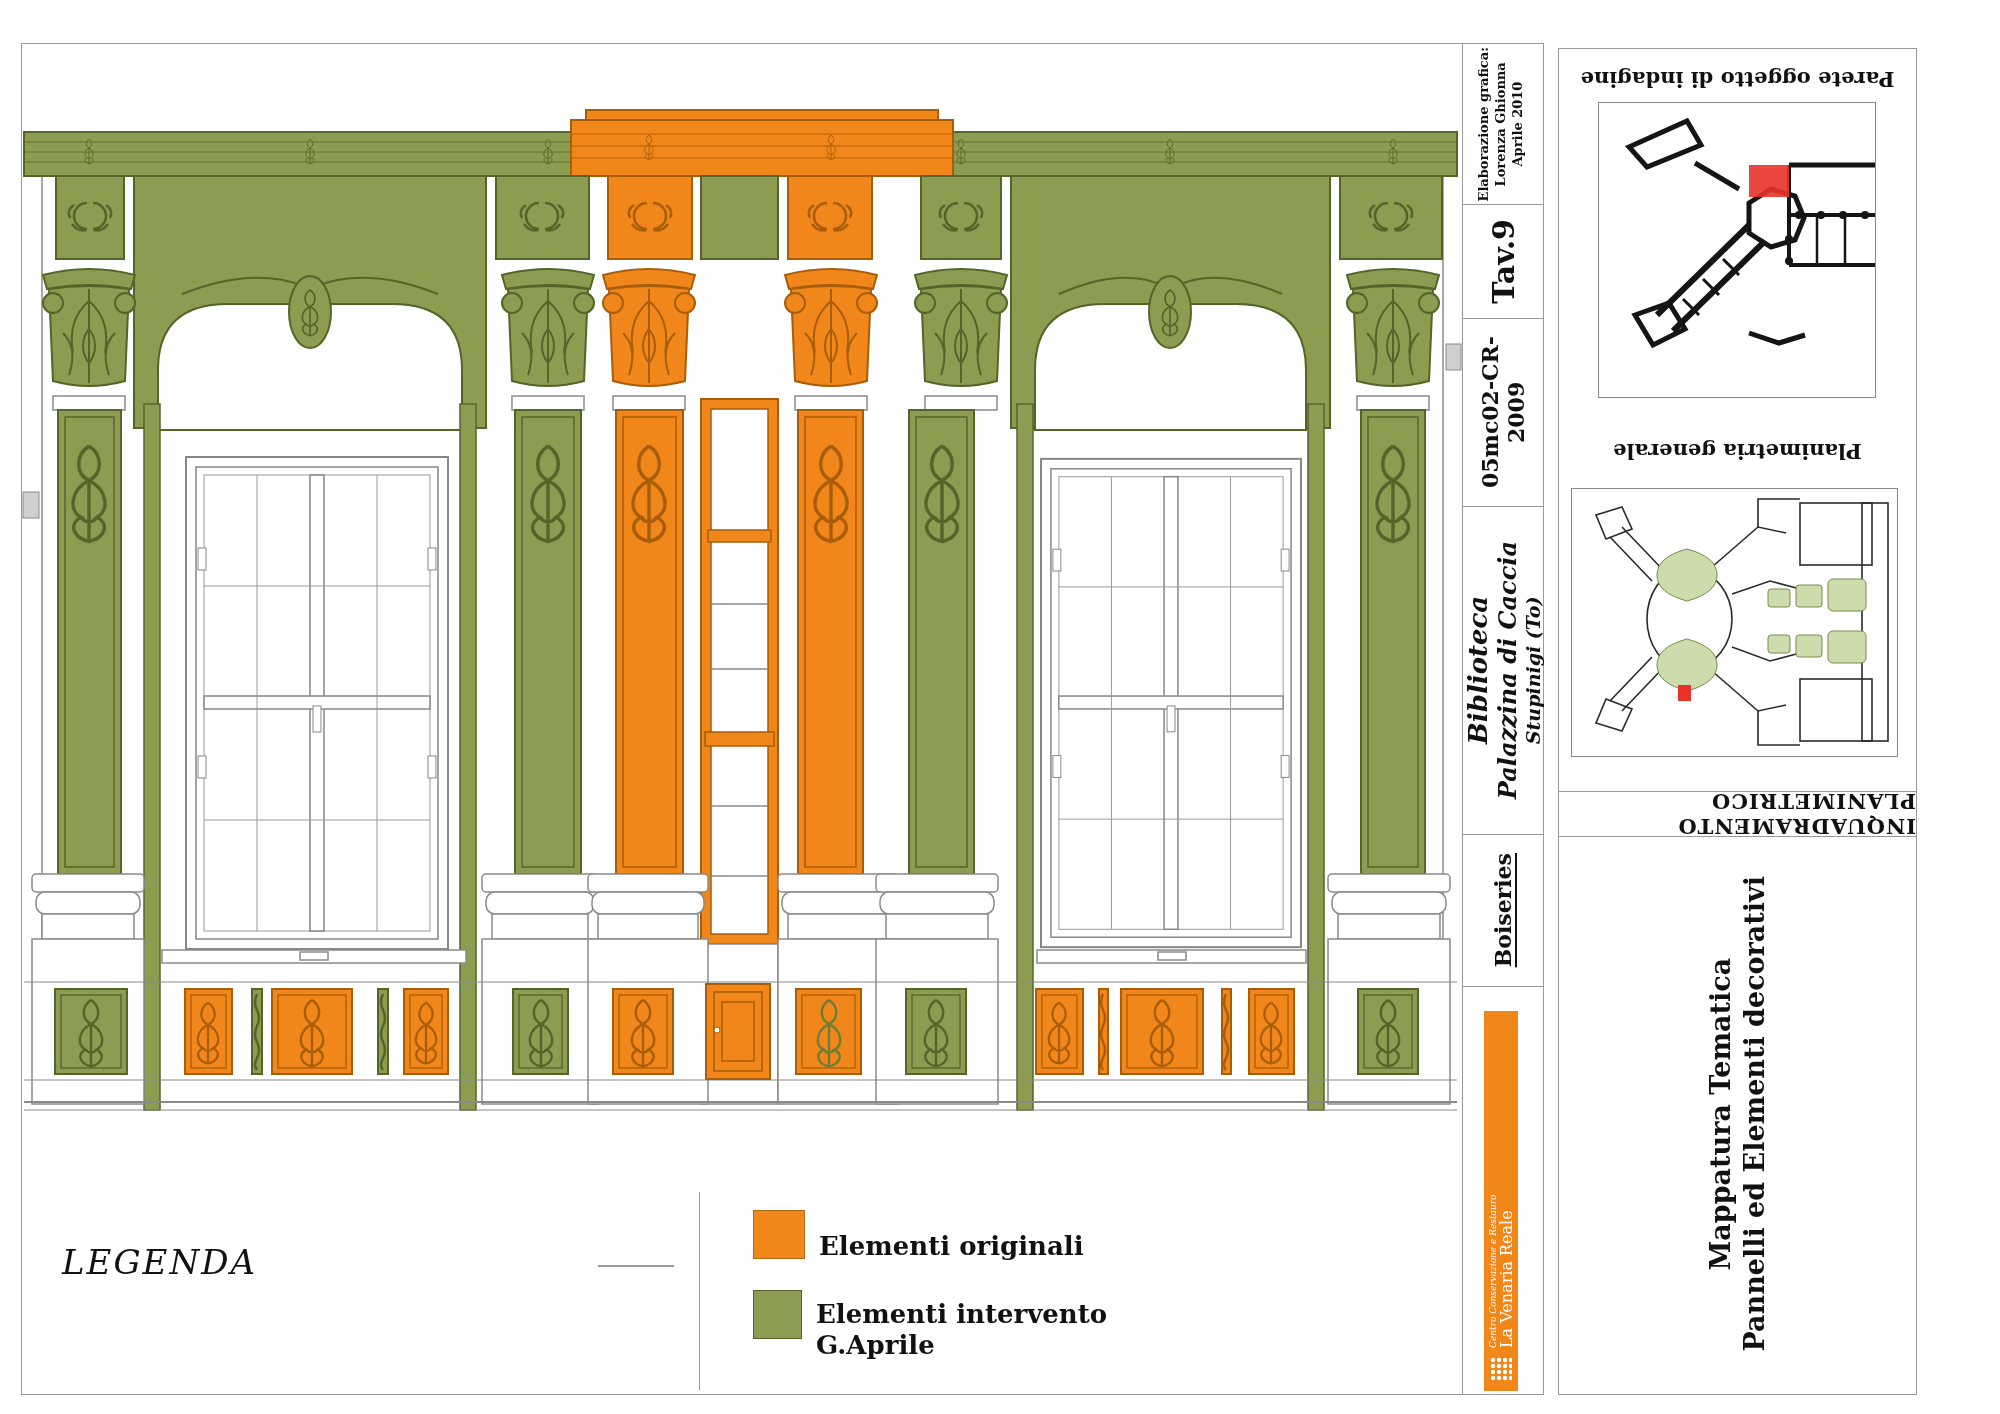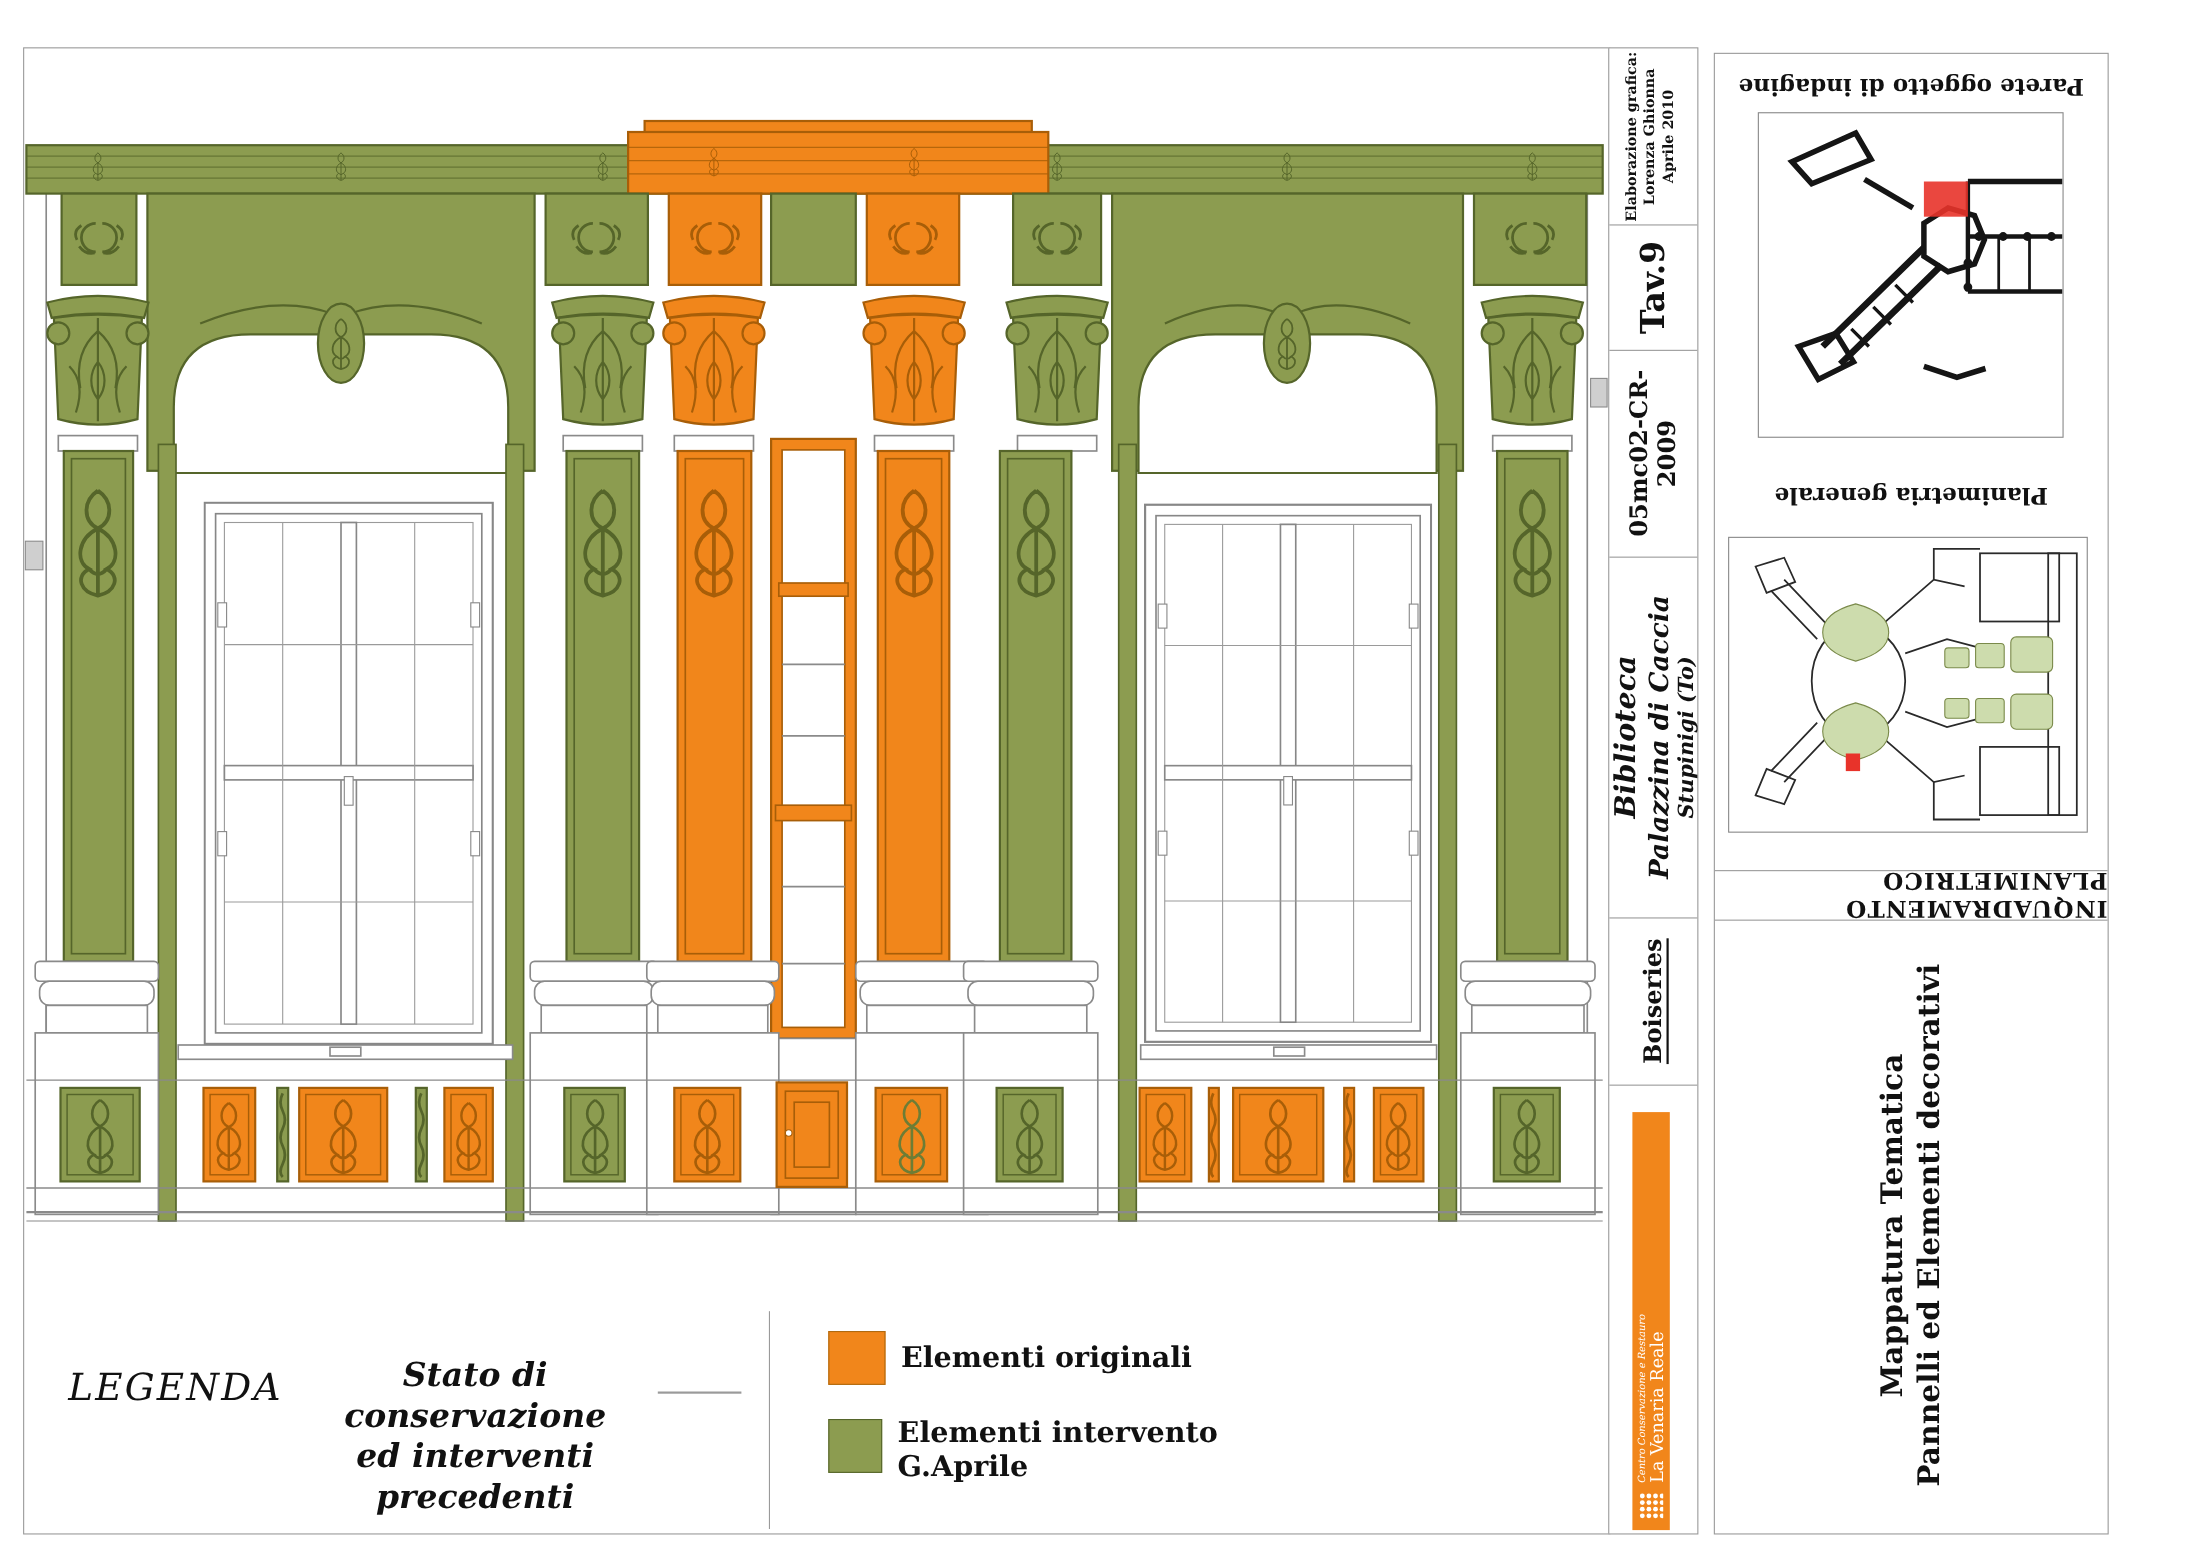--- a/index.html
+++ b/index.html
@@ -18,21 +18,21 @@
   .gf{fill:var(--green);stroke:var(--greenDark);}
   .whf{fill:#fff;stroke:var(--ink);}
   .lnG{stroke:var(--greenDark);fill:none;}
   .lnO{stroke:var(--orangeDark);fill:none;}
   .lnI{stroke:var(--ink);fill:none;}
   .useG{color:var(--green);--edge:var(--greenDark);}
   .useO{color:var(--orange);--edge:var(--orangeDark);}
   .ornG{color:var(--greenDark);}
   .ornO{color:var(--orangeDark);}
   .ornSpec{color:#6d7d35;}
-  .legend-label{font-weight:bold;font-size:26px;line-height:31px;}
+  .legend-label{font-weight:bold;font-size:26px;line-height:31px;margin-top:11px;}
   .cap1,.cap2{font-weight:bold;font-size:21px;}
   .band-text{font-weight:bold;font-size:21px;letter-spacing:1px;}
   .logo-bar{background:var(--orange);}
   .logo-inner{display:flex;align-items:center;gap:7px;padding-left:10px;color:#fff;}
   .logo-line1{font-size:9px;font-style:italic;line-height:10px;white-space:nowrap;}
   .logo-line2{font-size:16px;line-height:17px;white-space:nowrap;}
 </style>
 </head>
 <body>
 
@@ -320,24 +320,20 @@
         </g>
 
         <line x1="2" y1="1058" x2="1435" y2="1058" class="lnI" stroke-width="2"></line>
         <line x1="2" y1="1066" x2="1435" y2="1066" class="lnI" stroke-width="1"></line>
       </g>
     </svg>
 
     
     <div class="abs" style="left:12px;top:1100px;width:1441px;height:250px;">
       <div class="abs" style="left:28px;top:98px;font-style:italic;font-size:34px;letter-spacing:2px;">LEGENDA</div>
-      <div class="abs" style="left:262px;top:88px;width:272px;text-align:center;font-weight:bold;font-style:italic;font-size:30px;line-height:37px;">
-        <div>Stato di conservazione</div>
-        <div>ed interventi precedenti</div>
-      </div>
       <div class="abs" style="left:564px;top:121px;width:76px;height:2px;background:#9a9a9a;"></div>
       <div class="abs" style="left:665px;top:48px;width:1px;height:198px;background:#9a9a9a;"></div>
 
       <div class="abs" style="left: 719px; top: 66px; width: 50px; height: 47px; border: 1px solid rgb(176, 106, 16); background: rgb(241, 134, 27);"></div>
       <div class="abs legend-label" style="left:785px;top:76px;">Elementi originali</div>
 
       <div class="abs" style="left: 719px; top: 146px; width: 47px; height: 47px; border: 1px solid rgb(85, 101, 42); background: rgb(140, 156, 80);"></div>
       <div class="abs legend-label" style="left:782px;top:144px;">
         <div>Elementi intervento</div>
         <div>G.Aprile</div>

